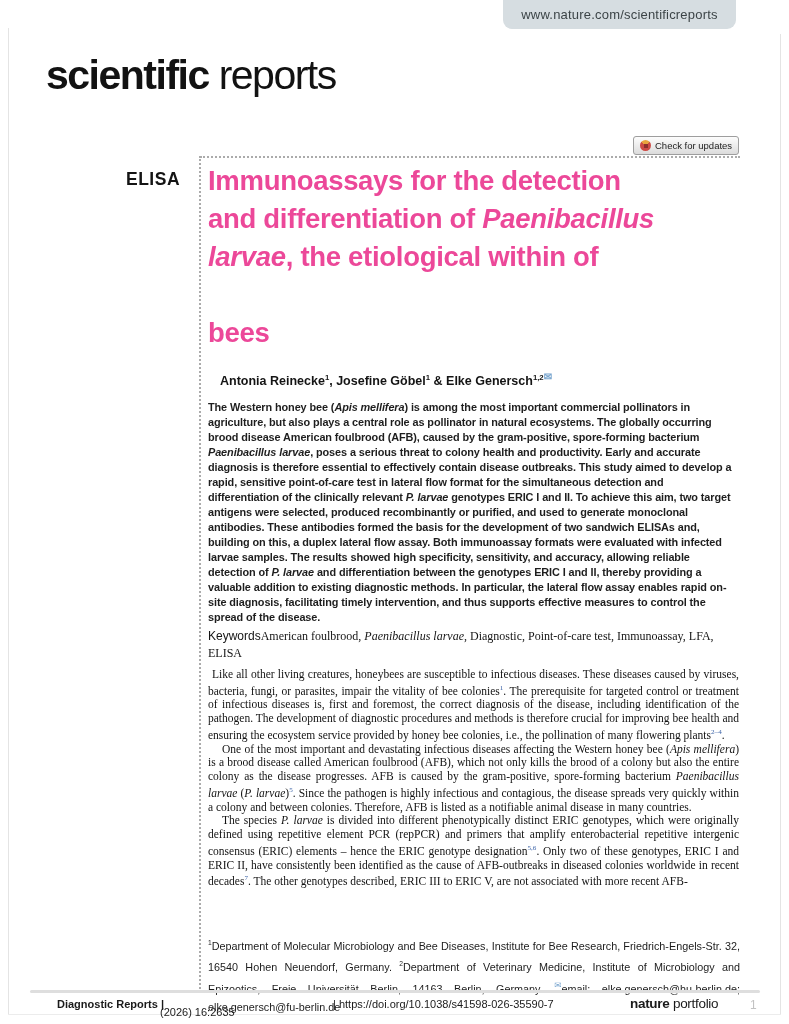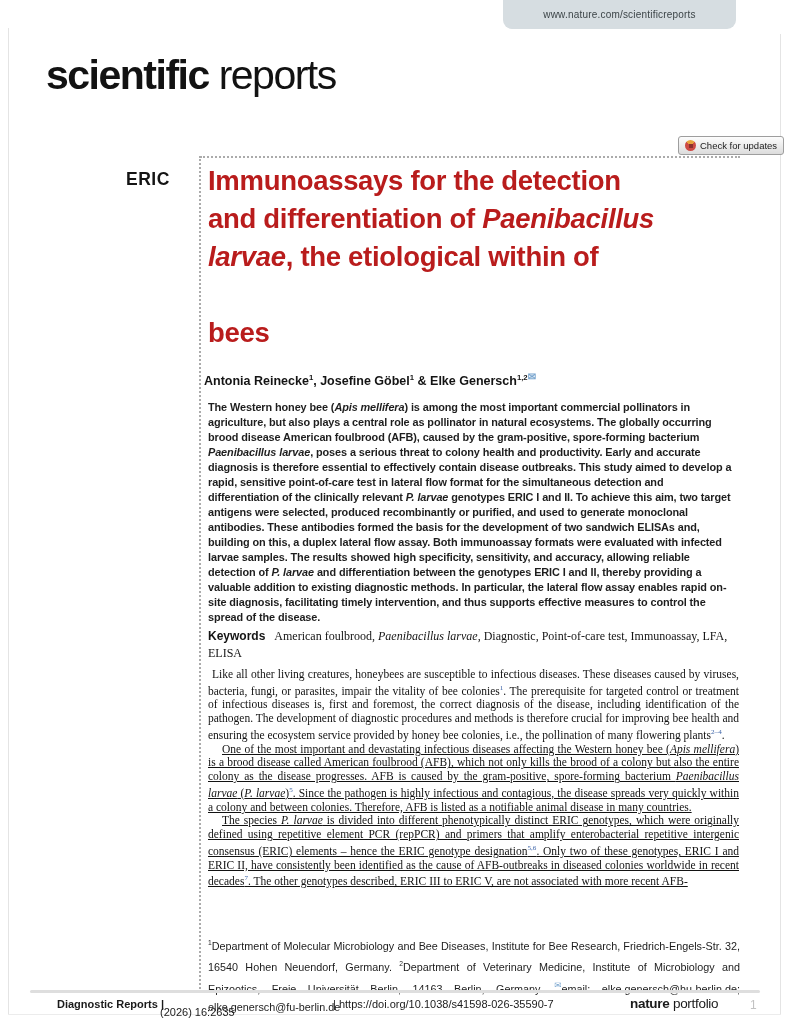--- a/index.html
+++ b/index.html
@@ -9,65 +9,65 @@
           font-family:"Liberation Sans", sans-serif; color:#111; }
 
   .edge { position:absolute; background:#e4e4e4; }
   .edge-l { left:8px; top:28px; width:1px; height:986px; }
   .edge-r { left:780px; top:34px; width:1px; height:980px; }
   .edge-b { left:8px; top:1014px; width:773px; height:1px; background:#ececec; }
 
   .url-tab { position:absolute; left:503px; top:0; width:233px; height:29px;
              background:var(--tab-bg); border-radius:0 0 9px 9px;
              display:flex; align-items:center; justify-content:center;
-             font-size:10px; color:#3c4447; letter-spacing:.2px; }
+             font-size:13px; color:#3c4447; letter-spacing:.2px; }
 
   .logo { position:absolute; left:46px; top:52px; font-size:41px; letter-spacing:-1.5px;
           color:#121212; white-space:nowrap; }
   .logo .b { font-weight:700;text-align:center; }
   .logo .l { font-weight:400; }
 
   .check-btn { position:absolute; left:633px; top:136px; height:19px; padding:2px 6px;
                display:flex; align-items:center; gap:4px;
                background:linear-gradient(#fdfdfd,#dcdcdc); border:1px solid #9e9e9e;
-               border-radius:3px; font-size:9.5px; color:#222; white-space:nowrap;margin-left:45px; }
+               border-radius:3px; font-size:9.5px; color:#222; white-space:nowrap; }
   .cm-icon { width:11px; height:11px; border-radius:50%;
              background:conic-gradient(from -50deg, #e8a33d 0 100deg, #cd4a44 100deg 360deg);
              position:relative; flex:0 0 auto; }
   .cm-icon::after { content:""; position:absolute; left:3.5px; top:3.5px; width:4px; height:4px;
                     background:#8c2f2c; }
 
   .hdot { position:absolute; left:200px; top:156px; width:540px; height:0;
           border-top:2px dotted #ababab; }
   .vdot { position:absolute; left:199px; top:156px; height:836px; width:0;
           border-left:2px dotted #ababab; }
 
   .open-label { position:absolute; left:126px; top:169px; font-size:17.5px; font-weight:700;
                 letter-spacing:.5px; color:#141414; }
 
   .title { position:absolute; left:208px; top:162px; width:548px; font-size:27.5px;
-           line-height:38px; font-weight:700; color:#b91c1c; letter-spacing:-.3px; }
+           line-height:38px; font-weight:700; color:#ec4899; letter-spacing:-.3px; }
 
-  .authors { position:absolute; left:204px; top:371px; font-size:12.5px; font-weight:700;
+  .authors { position:absolute; left:220px; top:371px; font-size:12.5px; font-weight:700;
              color:#141414; }
 
   .abstract { position:absolute; left:208px; top:400px; width:524px; font-size:10.9px;
               line-height:15px; font-weight:700; color:#1e1e1e; letter-spacing:-.1px; }
 
   .keywords { position:absolute; left:208px; top:628px; width:532px;
               font-family:"Liberation Serif", serif; font-size:12px; line-height:16.5px;
               color:#141414; }
-  .keywords .kw-label { font-family:"Liberation Sans", sans-serif; font-weight:700;
-                        font-size:12px; margin-right:9px; }
+  .keywords .kw-label { font-family:"Liberation Sans", sans-serif; font-weight:400;
+                        font-size:12px; }
 
   .body-text { position:absolute; left:208px; top:668px; width:531px;
                font-family:"Liberation Serif", serif; font-size:11.5px; line-height:13.8px;
                text-align:justify; color:#121212; }
   .body-text p { margin:0; }
-  .body-text p.indent { text-indent:14px;text-decoration:underline; }
+  .body-text p.indent { text-indent:14px; }
   .body-text p.first { text-indent:4px; }
 
   .footnote { position:absolute; left:208px; top:934px; width:532px; font-size:10.8px;
               line-height:18.5px; text-align:justify; color:#1c1c1c; }
 
   .foot-rule { position:absolute; left:30px; top:990px; width:730px; height:3px;
                background:#dedede; border-radius:2px; }
   .footer { position:absolute; left:0; top:998px; width:789px; height:18px; font-size:11px;
             color:#1a1a1a; }
   .footer .f-journal { position:absolute; left:57px; font-weight:700; }
@@ -99,21 +99,21 @@
   </div>
 
   <div class="check-btn">
     <span class="cm-icon"></span>
     <span>Check for updates</span>
   </div>
 
   <div class="hdot"></div>
   <div class="vdot"></div>
 
-  <div class="open-label">ERIC</div>
+  <div class="open-label">ELISA</div>
 
   <h1 class="title"><span>Immunoassays for the detection</span><br><span>and differentiation of </span><span class="i">Paenibacillus</span><br><span class="i">larvae</span><span>, the etiological within of</span><br><br><span>bees</span></h1>
 
   <div class="authors"><span>Antonia Reinecke</span><span class="sup">1</span><span>, Josefine Göbel</span><span class="sup">1</span><span> &amp; Elke Genersch</span><span class="sup">1,2</span><span class="mail">✉</span></div>
 
   <div class="abstract"><span>The Western honey bee (</span><span class="i">Apis mellifera</span><span>) is among the most important commercial pollinators in agriculture, but also plays a central role as pollinator in natural ecosystems. The globally occurring brood disease American foulbrood (AFB), caused by the gram-positive, spore-forming bacterium </span><span class="i">Paenibacillus larvae</span><span>, poses a serious threat to colony health and productivity. Early and accurate diagnosis is therefore essential to effectively contain disease outbreaks. This study aimed to develop a rapid, sensitive point-of-care test in lateral flow format for the simultaneous detection and differentiation of the clinically relevant </span><span class="i">P. larvae</span><span> genotypes ERIC I and II. To achieve this aim, two target antigens were selected, produced recombinantly or purified, and used to generate monoclonal antibodies. These antibodies formed the basis for the development of two sandwich ELISAs and, building on this, a duplex lateral flow assay. Both immunoassay formats were evaluated with infected larvae samples. The results showed high specificity, sensitivity, and accuracy, allowing reliable detection of </span><span class="i">P. larvae</span><span> and differentiation between the genotypes ERIC I and II, thereby providing a valuable addition to existing diagnostic methods. In particular, the lateral flow assay enables rapid on-site diagnosis, facilitating timely intervention, and thus supports effective measures to control the spread of the disease.</span></div>
 
   <div class="keywords">
     <span class="kw-label">Keywords</span><span><span>American foulbrood, </span><span class="i">Paenibacillus larvae</span><span>, Diagnostic, Point-of-care test, Immunoassay, LFA, ELISA</span></span>
   </div>

